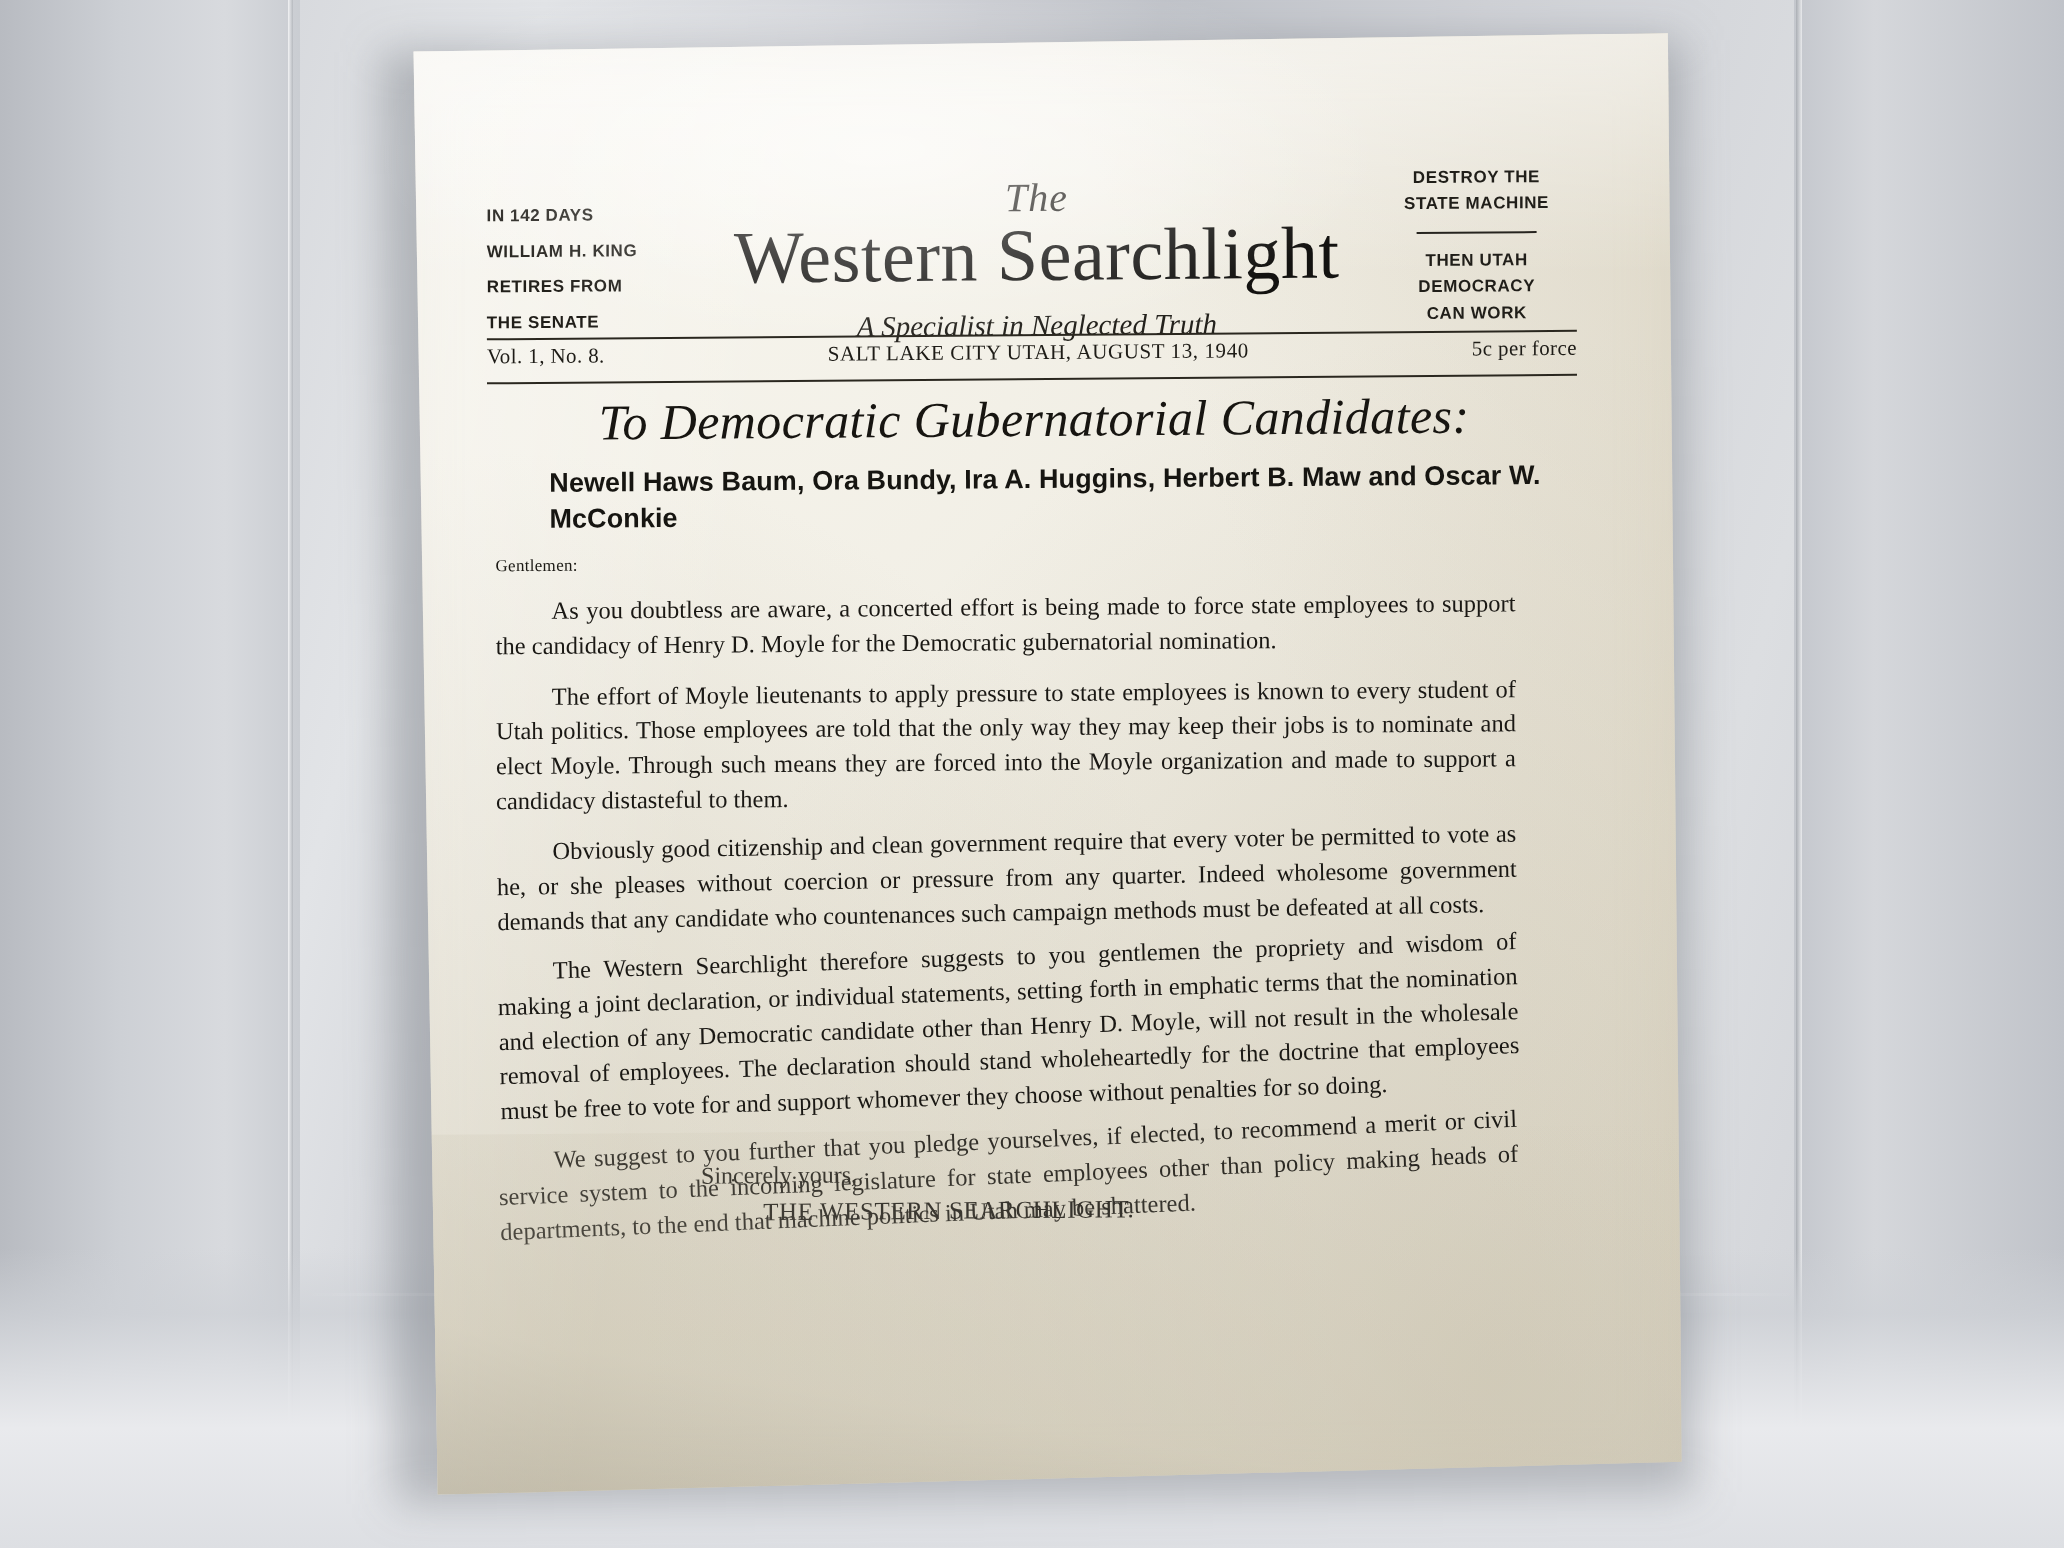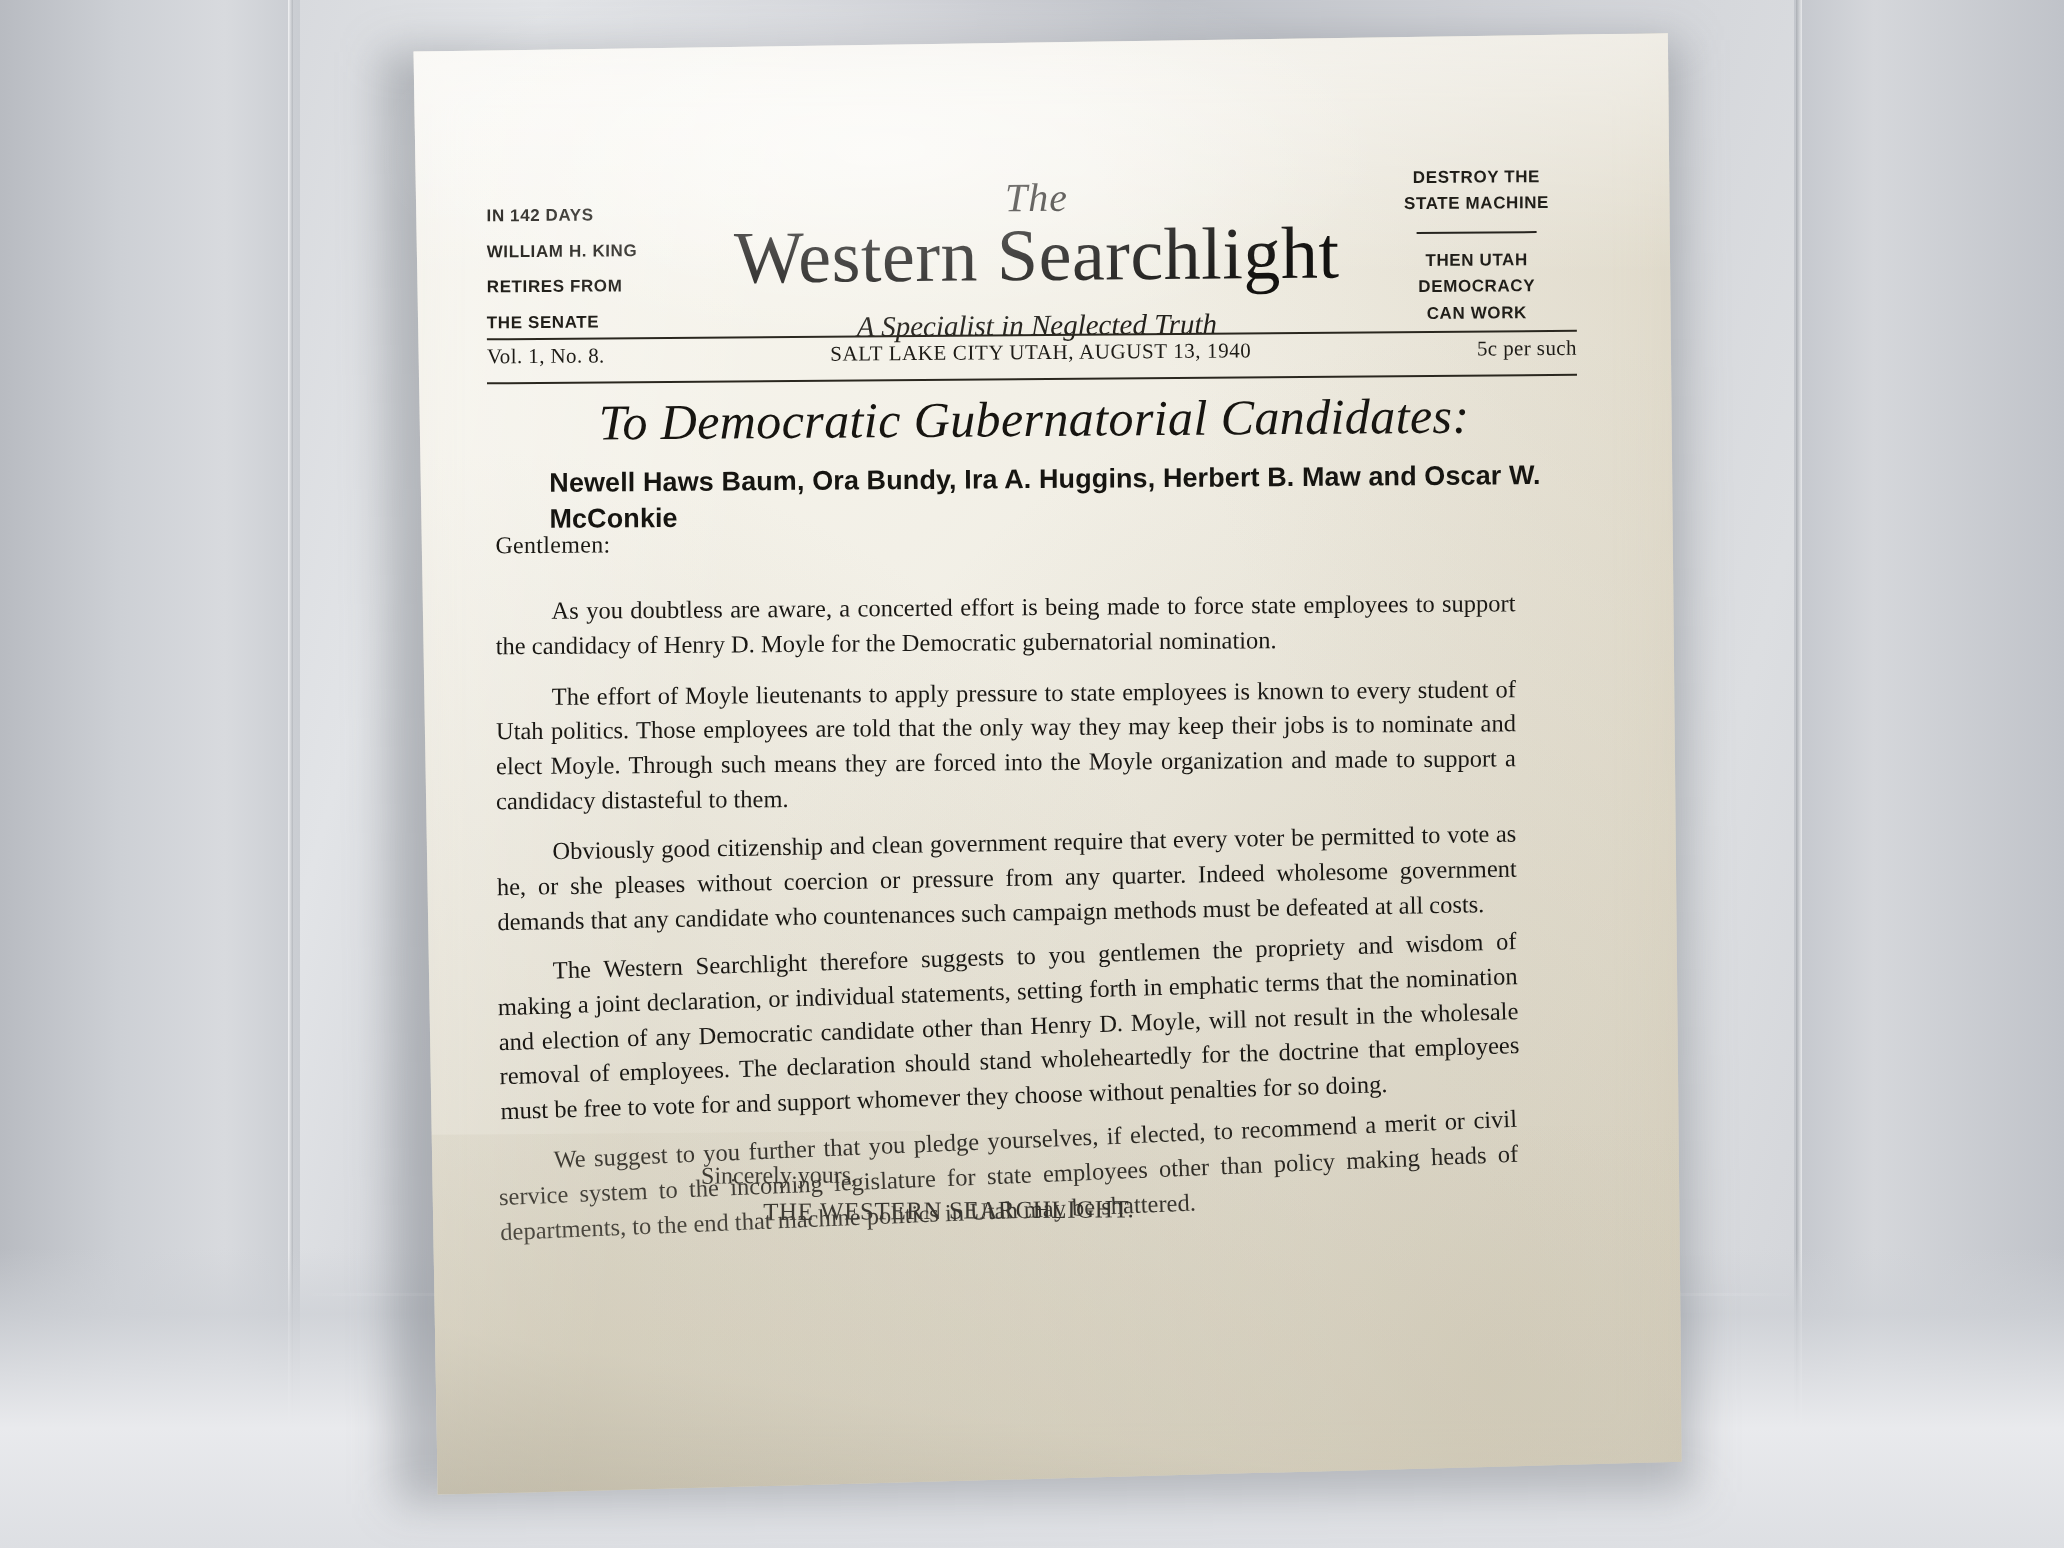--- a/index.html
+++ b/index.html
@@ -209,22 +209,22 @@
     font-size: 27px;
     line-height: 1.32;
     letter-spacing: .1px;
     color: #161511;
     text-align: left;
   }
 
   
   .salutation {
     position: absolute;
-    left: 96px; top: 490px;
-    font-size: 24px;
+    left: 96px; top: 514px;
+    font-size: 17px;
     color: #1b1914;
     letter-spacing: .3px;
   }
   .body {
     position: absolute;
     left: 96px; top: 552px;
     width: 1020px;
     font-size: 24.5px;
     line-height: 1.42;
     color: #1a1814;
@@ -311,21 +311,21 @@
 DEMOCRACY
 CAN WORK</div>
         </div>
 
       </div>
 
       <div class="rule-top"></div>
       <div class="dateline">
         <div>Vol. 1, No. 8.</div>
         <div class="center">SALT LAKE CITY UTAH, AUGUST 13, 1940</div>
-        <div>5c per such</div>
+        <div>5c per force</div>
       </div>
       <div class="rule-bottom"></div>
 
       <div class="headline">To Democratic Gubernatorial Candidates:</div>
       <div class="subhead">Newell Haws Baum, Ora Bundy, Ira A. Huggins, Herbert B. Maw and Oscar W. McConkie</div>
 
       <div class="salutation">Gentlemen:</div>
 
       <div class="body">
         <p>As you doubtless are aware, a concerted effort is being made to force state employees to support the candidacy of Henry D. Moyle for the Democratic gubernatorial nomination.</p>

